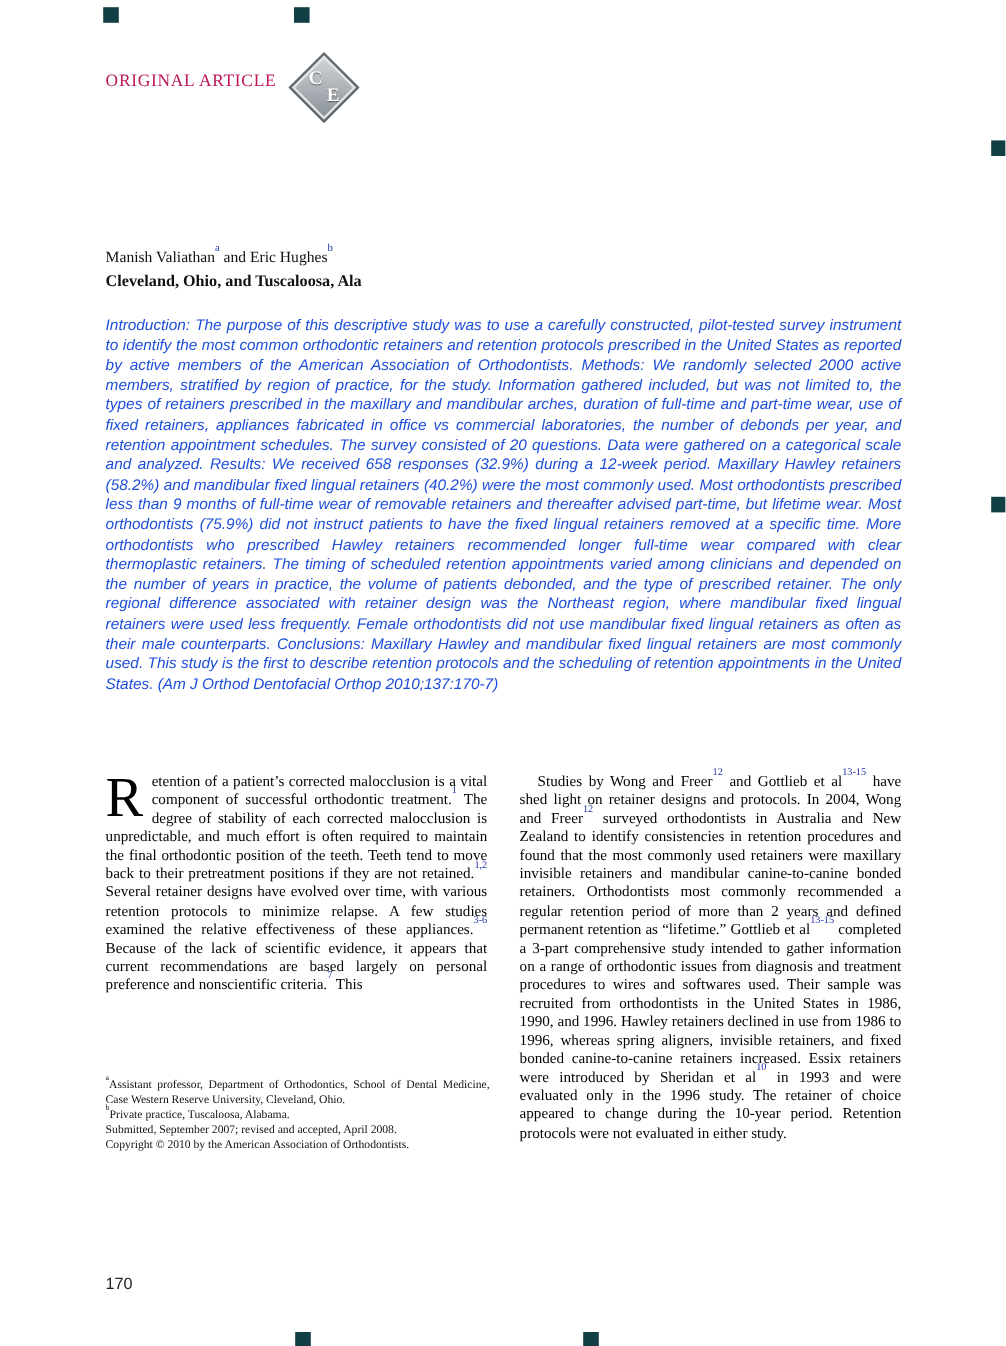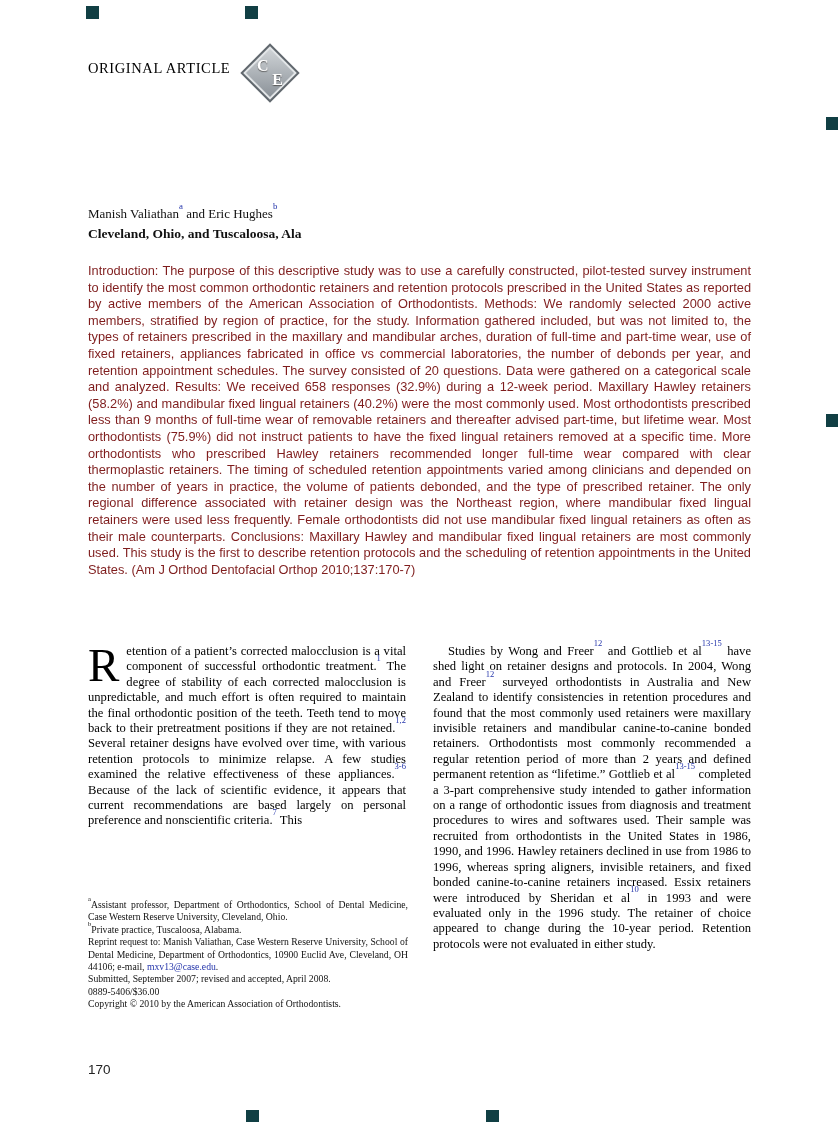--- a/index.html
+++ b/index.html
@@ -13,21 +13,21 @@
   .marker { position:absolute; width:13px; height:13px; background:var(--marker-teal,#113f44); }
   .m1{ left:86px;  top:6px; }
   .m2{ left:245px; top:6px; }
   .m3{ left:826px; top:117px; }
   .m4{ left:826px; top:414px; }
   .m5{ left:246px; top:1110px; }
   .m6{ left:486px; top:1110px; }
 
   .masthead-label {
     position:absolute; left:88px; top:60px;
-    font-size:14.5px; letter-spacing:.6px; color:#000000;
+    font-size:14.5px; letter-spacing:.6px; color:#be185d;
   }
   .ce {
     position:absolute; left:249px; top:52px; width:42px; height:42px;
     transform:rotate(45deg);
     background:linear-gradient(135deg, var(--ce-light,#d3d7da) 0%, var(--ce-dark,#878e95) 100%);
     border:2px solid #61686e;
     box-shadow: inset 0 0 0 2px #e3e6e8;
   }
   .ce-inner { position:absolute; inset:0; transform:rotate(-45deg); color:#fff; font-weight:bold; }
   .ce-c { position:absolute; left:6px; top:3px;  font-size:16px; text-shadow:0 1px 1px #555; }
@@ -36,21 +36,21 @@
   .title {
     position:absolute; left:86px; top:113px; width:672px;
     font-size:28px; line-height:36px; color:#000;
   }
   .authors { position:absolute; left:88px; top:206px; font-size:13px; color:#111; }
   .affil   { position:absolute; left:88px; top:226px; font-size:13.5px; font-weight:bold; color:#111; }
 
   .abstract {
     position:absolute; left:88px; top:263px; width:663px;
     font-family:"Liberation Sans", sans-serif;
-    font-size:12.8px; line-height:16.6px; text-align:justify; color:#7f1d1d;
+    font-size:12.8px; line-height:16.6px; text-align:justify; color:#1d4ed8;font-style:italic;
   }
 
   .col { position:absolute; top:644px; width:318px; font-size:12.6px; line-height:15.4px; text-align:justify; color:#000; }
   .col-left  { left:88px; }
   .col-right { left:433px; }
   .col p { margin:0; }
   .indent { text-indent:15px; }
   .dropcap {
     float:left; font-size:47px; line-height:39px; padding:2px 7px 0 0; color:#000;
   }
@@ -101,21 +101,19 @@
     <p><span class="dropcap">R</span><span>etention of a patient’s corrected malocclusion is a vital component of successful orthodontic treatment.<sup class="ref">1</sup> The degree of stability of each corrected malocclusion is unpredictable, and much effort is often required to maintain the final orthodontic position of the teeth. Teeth tend to move back to their pretreatment positions if they are not retained.<sup class="ref">1,2</sup> Several retainer designs have evolved over time, with various retention protocols to minimize relapse. A few studies examined the relative effectiveness of these appliances.<sup class="ref">3-6</sup> Because of the lack of scientific evidence, it appears that current recommendations are based largely on personal preference and nonscientific criteria.<sup class="ref">7</sup> This</span></p>
   </div>
 
   <div class="col col-right">
     <p class="indent">Studies by Wong and Freer<sup class="ref">12</sup> and Gottlieb et al<sup class="ref">13-15</sup> have shed light on retainer designs and protocols. In 2004, Wong and Freer<sup class="ref">12</sup> surveyed orthodontists in Australia and New Zealand to identify consistencies in retention procedures and found that the most commonly used retainers were maxillary invisible retainers and mandibular canine-to-canine bonded retainers. Orthodontists most commonly recommended a regular retention period of more than 2 years and defined permanent retention as “lifetime.” Gottlieb et al<sup class="ref">13-15</sup> completed a 3-part comprehensive study intended to gather information on a range of orthodontic issues from diagnosis and treatment procedures to wires and softwares used. Their sample was recruited from orthodontists in the United States in 1986, 1990, and 1996. Hawley retainers declined in use from 1986 to 1996, whereas spring aligners, invisible retainers, and fixed bonded canine-to-canine retainers increased. Essix retainers were introduced by Sheridan et al<sup class="ref">10</sup> in 1993 and were evaluated only in the 1996 study. The retainer of choice appeared to change during the 10-year period. Retention protocols were not evaluated in either study.</p>
   </div>
 
   <div class="footnotes">
     <p><sup class="ref">a</sup>Assistant professor, Department of Orthodontics, School of Dental Medicine, Case Western Reserve University, Cleveland, Ohio.</p>
     <p><sup class="ref">b</sup>Private practice, Tuscaloosa, Alabama.</p>
-    <p>Reprint request to: Manish Valiathan, Case Western Reserve University, School of Dental Medicine, Department of Orthodontics, 10900 Euclid Ave, Cleveland, OH 44106; e-mail, <span class="link">mxv13@case.edu</span>.</p>
     <p>Submitted, September 2007; revised and accepted, April 2008.</p>
-    <p>0889-5406/$36.00</p>
     <p>Copyright © 2010 by the American Association of Orthodontists.</p>
   </div>
 
   <div class="pagenum">170</div>
 
 </div>
 
 </body></html>

